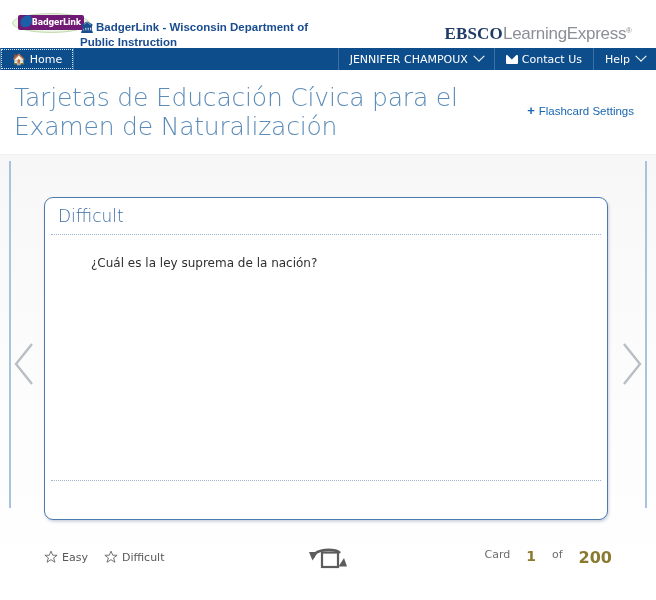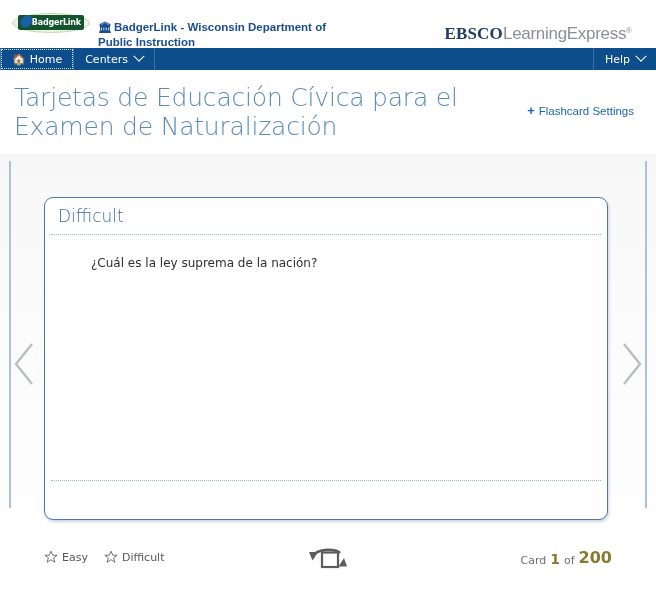--- a/index.html
+++ b/index.html
@@ -30,21 +30,21 @@
     left: 0; top: 1px;
     width: 78px; height: 20px;
     border-radius: 50%;
     background: radial-gradient(ellipse at 50% 50%, #ffffff 35%, #e8f2e0 68%, #cfe3bd 100%);
     border: 1px solid #c3dcb0;
   }
   .logo-badge {
     position: absolute;
     left: 6px; top: 3px;
     width: 66px; height: 15px;
-    background: #14532d;
+    background: #701a75;
     border-radius: 2px;
     display: flex; align-items: center; justify-content: flex-end;
     padding-right: 3px;
   }
   .logo-badge-text {
     color: #ffffff;
     font-size: 8px;
     font-weight: bold;
     letter-spacing: -0.2px;
     line-height: 1;
@@ -54,21 +54,21 @@
     position: absolute;
     left: 2px; top: 1px;
     width: 12px; height: 11px;
     background: #1b5fa8;
     border-radius: 60% 20% 50% 40%;
     transform: rotate(-14deg);
   }
 
   .site-title {
     position: absolute;
-    left: 98px; top: 20px;
+    left: 80px; top: 20px;
     width: 250px;
     font-size: 11.5px;
     font-weight: bold;
     color: #1a4d8f;
     line-height: 1.25;
   }
   .bank-icon {
     display: inline-block;
     margin-right: 2px;
     color: #1a4d8f;
@@ -289,22 +289,22 @@
     align-items: center;
     justify-content: center;
   }
 
   .card-counter {
     margin-left: auto;
     font-size: 11px;
     color: #6d6d6d;
     font-family: "DejaVu Sans", sans-serif;
     display: flex;
-    align-items: flex-end;
-    gap: 4px;
+    align-items: flex-start;
+    gap: 16px;
     white-space: nowrap;
   }
   .count-cur { color: #8a7a30; font-weight: bold; font-size: 14px; }
   .count-total { color: #8a7a30; font-weight: bold; font-size: 16px; }
 </style>
 </head>
 <body>
 
 <div class="brand-header">
 
@@ -326,29 +326,33 @@
 </div>
 
 <div class="navbar">
   <div class="nav-left">
 
     <div class="nav-item first focused">
       <span class="home-icon">🏠</span>
       <span>Home</span>
     </div>
 
+  </div>
+
+  <div class="nav-right">
+
     <div class="nav-item">
-      <span>Centers</span>
+      <span>JENNIFER CHAMPOUX</span>
       <span class="chev"></span>
     </div>
-  </div>
-
-  <div class="nav-right">
-
-
+
+    <div class="nav-item">
+      <span class="mail-icon"></span>
+      <span>Contact Us</span>
+    </div>
 
     <div class="nav-item">
       <span>Help</span>
       <span class="chev"></span>
     </div>
   </div>
 </div>
 
 <div class="title-area">
   <div class="page-title">Tarjetas de Educación Cívica para el Examen de Naturalización</div>

